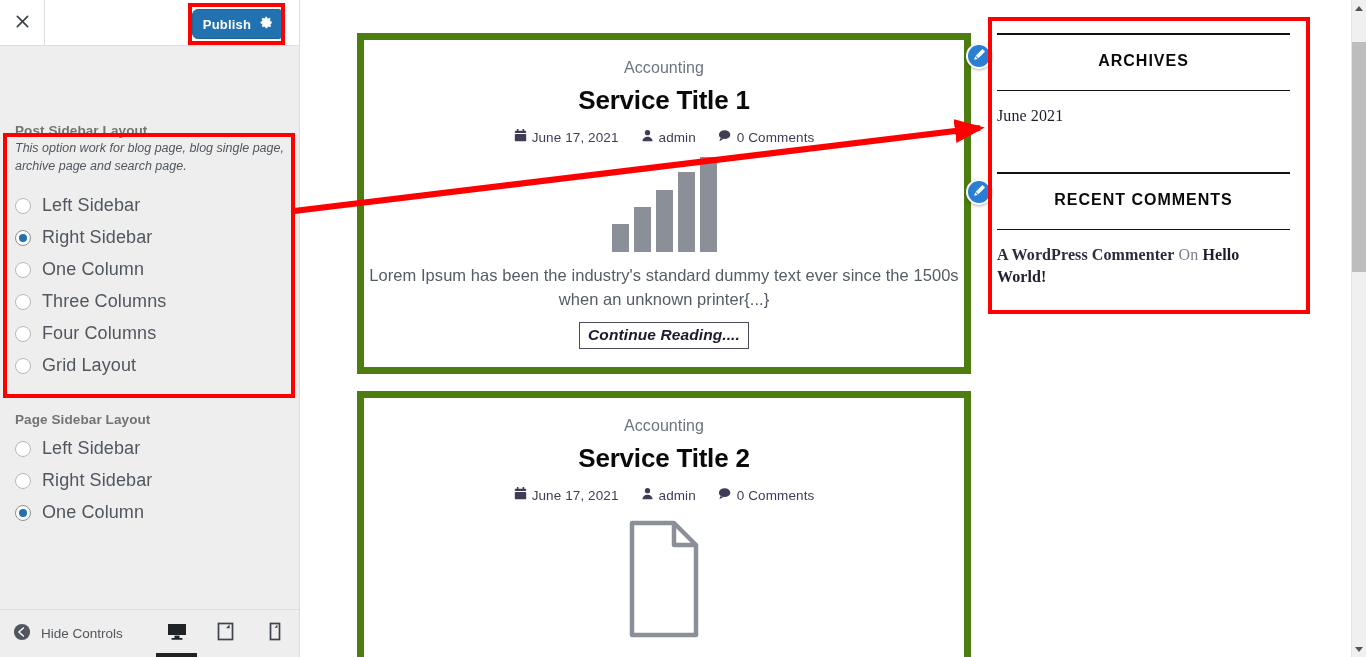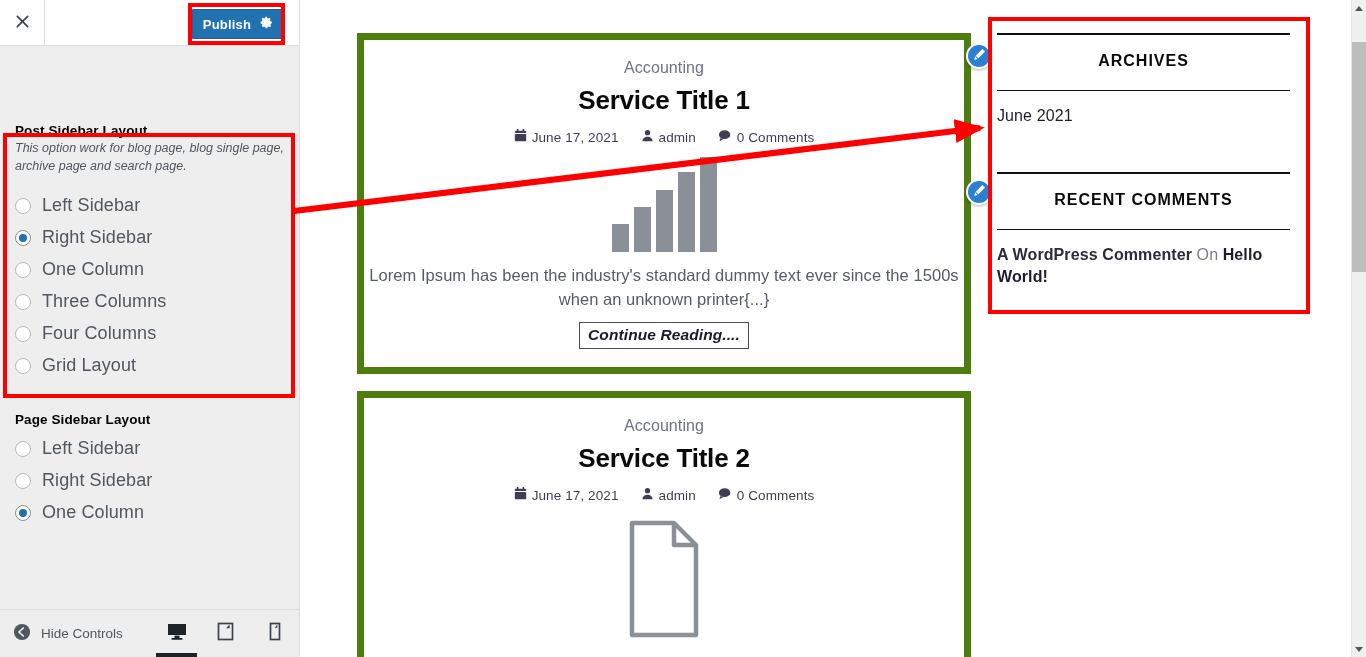--- a/index.html
+++ b/index.html
@@ -51,21 +51,21 @@
   #publish-wrap {
     position: absolute;
     right: 9px; top: 4px;
     width: 103px; height: 40px;
   }
   #publish-button {
     position: absolute;
     left: 5px; top: 5px;
     width: 92px; height: 30px;
     background: #2271b1;
-    border-radius: 1px;
+    border-radius: 6px;
     display: flex;
     align-items: center;
     justify-content: center;
     gap: 9px;
     cursor: pointer;
     border: 1px solid #1d6394;
     box-sizing: border-box;
   }
   #publish-label {
     color: #ffffff;
@@ -121,21 +121,21 @@
     overflow: hidden;
   }
 
   .section {
     padding: 14px 15px 10px 15px;
     box-sizing: border-box;
   }
   .section-title {
     font-size: 13.5px;
     font-weight: 700;
-    color: #000000;
+    color: #737373;
     margin-bottom: 2px;
     letter-spacing: .1px;
   }
   .section-desc {
     font-size: 12.5px;
     font-style: italic;
     color: #50575e;
     line-height: 1.42;
     margin-bottom: 14px;
     max-width: 270px;
@@ -319,20 +319,21 @@
     padding: 17px 0 20px;
     border-top: 2.5px solid #111;
     border-bottom: 1.6px solid #111;
   }
   .widget-body {
     padding: 14px 0 0 0;
     font-size: 16px;
     color: #1d1d2e;
     line-height: 1.38;
     letter-spacing: .1px;
+    font-family: Liberation Serif, serif;
   }
   #archives-body { height: 67px; }
   #comments-body { width: 272px; }
   .comment-author { font-weight: 600; color: #2b2b3c; }
   .comment-on { color: #7a7f8a; }
   .comment-post { font-weight: 600; color: #1d1d2e; }
 
   
   .edit-pencil {
     position: absolute;

